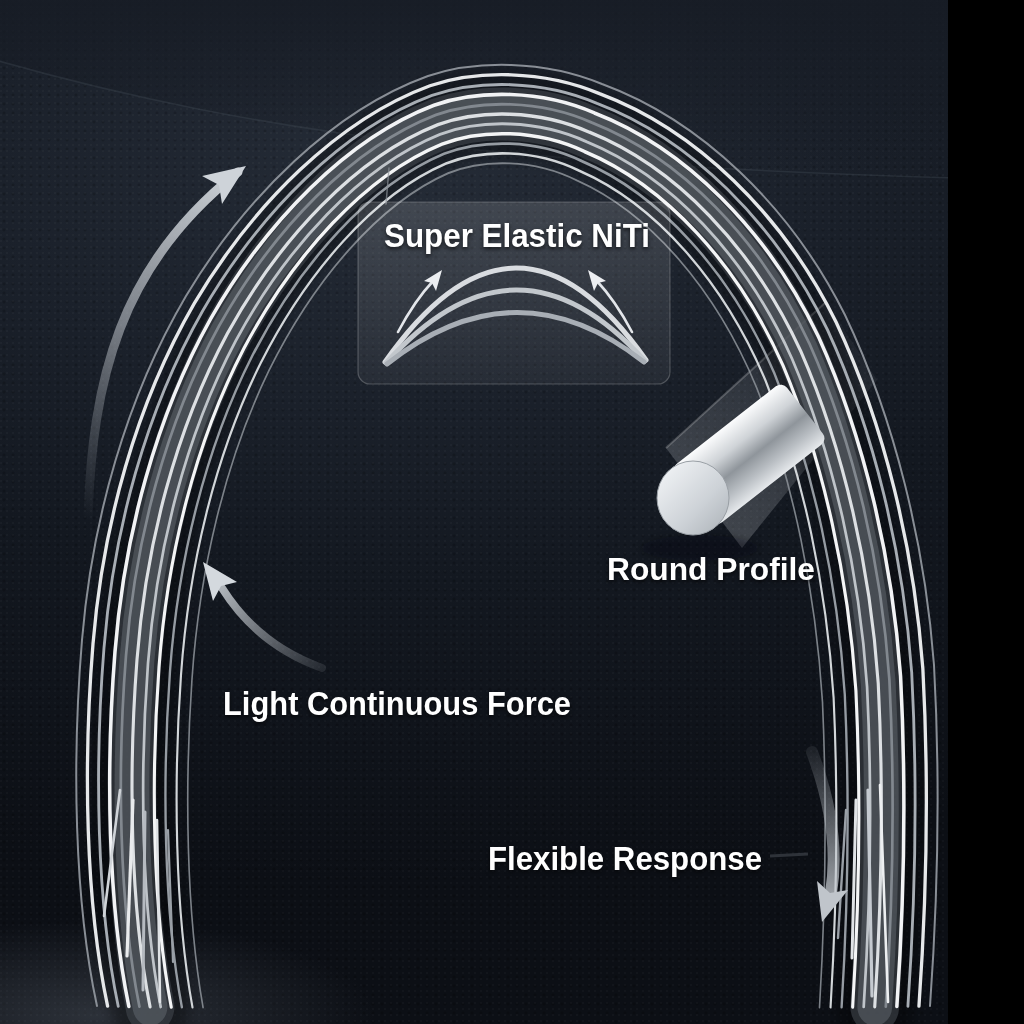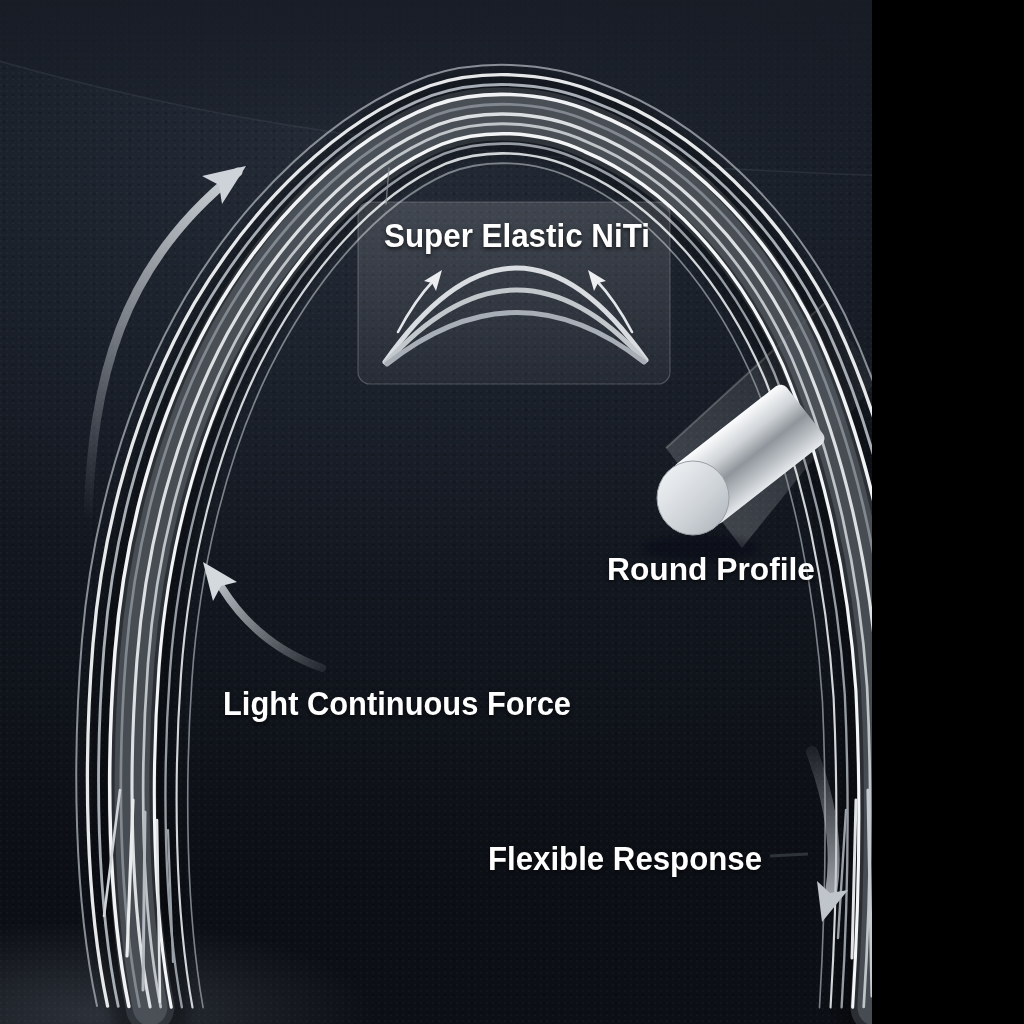--- a/index.html
+++ b/index.html
@@ -1,17 +1,17 @@
 <!DOCTYPE html>
 <html><head>
 <meta charset="utf-8">
 <style>
   html,body{margin:0;padding:0;background:#000;}
   .stage{
-    position:relative;width:872px;height:1024px;overflow:hidden;
+    position:relative;width:948px;height:1024px;overflow:hidden;
     background:
       radial-gradient(1250px 720px at 42% 16%, #252c37 0%, #1b212b 32%, #131820 58%, #0c0f15 100%);
     font-family:"Liberation Sans",sans-serif;
   }
   
   .stage::before{
     content:"";position:absolute;inset:0;pointer-events:none;
     background-image:
       radial-gradient(circle at 1px 1px, rgba(255,255,255,.05) 1px, transparent 1.5px),
       radial-gradient(circle at 4px 5px, rgba(0,0,0,.30) 1px, transparent 1.9px);

